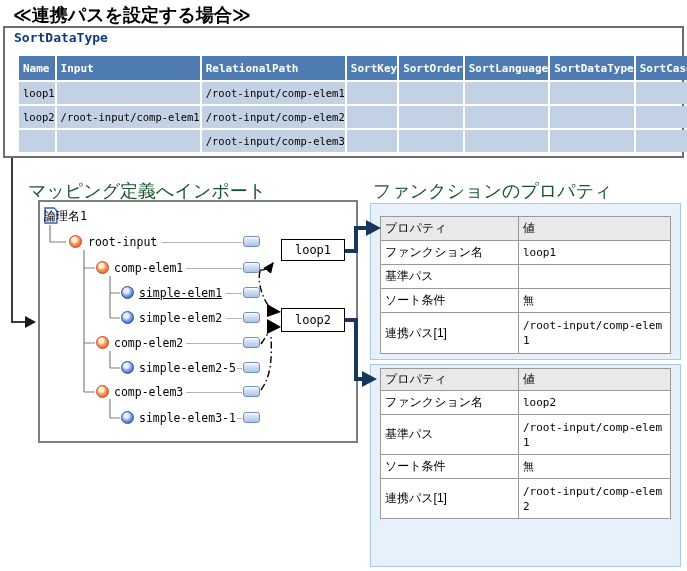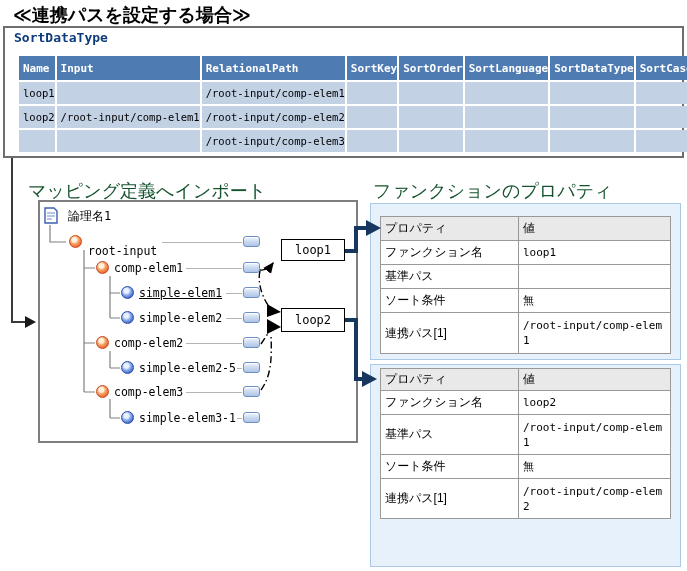--- a/index.html
+++ b/index.html
@@ -108,24 +108,24 @@
 
 <div class="abs section-label" style="left:28px;top:179px;">マッピング定義へインポート</div>
 <div class="abs section-label" style="left:373px;top:179px;">ファンクションのプロパティ</div>
 
 <div class="abs" id="tree-box"></div>
 
 <svg class="abs" style="left:44px;top:207px;" width="14" height="17">
   <path d="M1,1 H10 L13,4 V16 H1 Z" fill="#ffffff" stroke="#3a5fb0" stroke-width="1.4"></path>
   <path d="M3,6 H11 M3,9 H11 M3,12 H8" stroke="#6c8cd0" stroke-width="1"></path>
 </svg>
-<div class="abs tree-label" style="left:68px;top:208px;font-size:12px;">論理名1</div>
+<div class="abs tree-label" style="left:44px;top:208px;font-size:12px;">論理名1</div>
 
 <div class="abs icon-comp" style="left:69px;top:235px;"></div>
-<div class="abs tree-label" style="left:88px;top:244px;text-align:right;">root-input</div>
+<div class="abs tree-label" style="left:88px;top:235px;text-align:right;">root-input</div>
 <div class="abs tie" style="left:162px;top:242px;width:80px;"></div>
 <div class="abs anchor" style="left:243px;top:236px;"></div>
 
 <div class="abs icon-comp" style="left:96px;top:261px;"></div>
 <div class="abs tree-label" style="left:114px;top:261px;">comp-elem1</div>
 <div class="abs tie" style="left:186px;top:268px;width:56px;"></div>
 <div class="abs anchor" style="left:243px;top:262px;"></div>
 
 <div class="abs icon-simple" style="left:121px;top:286px;"></div>
 <div class="abs tree-label" style="left:139px;top:286px;text-decoration:underline;">simple-elem1</div>

